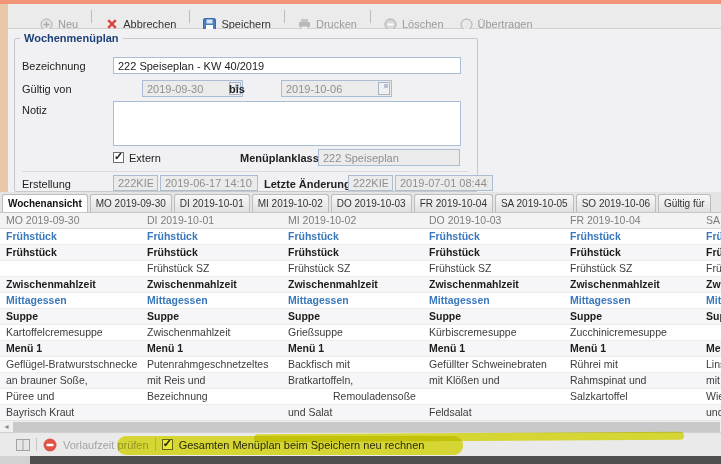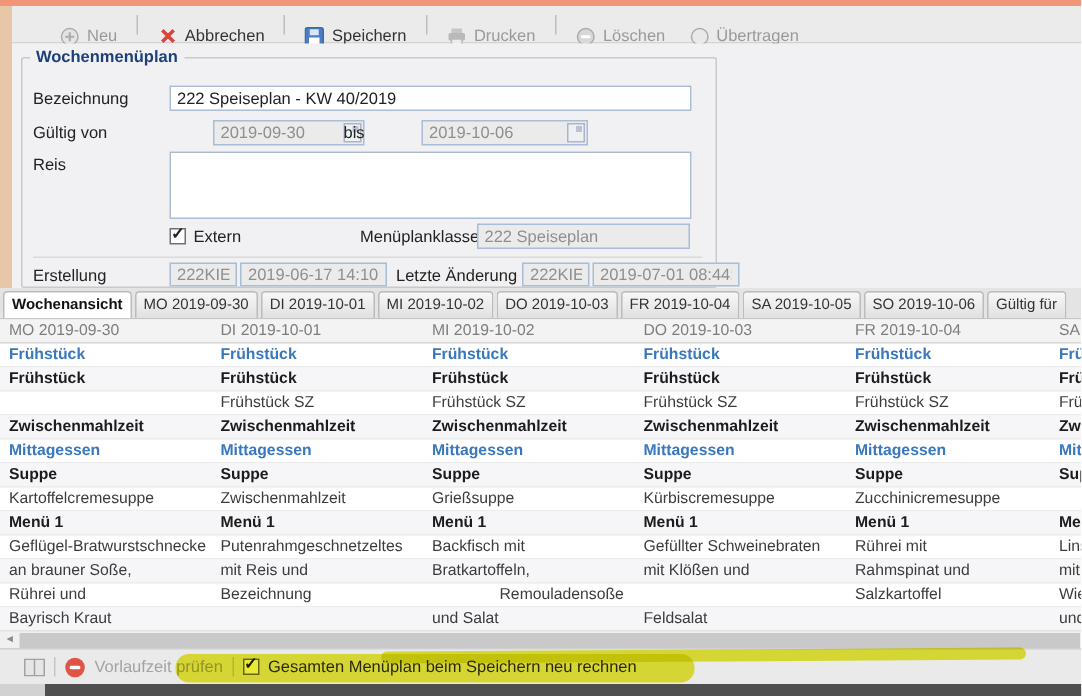--- a/index.html
+++ b/index.html
@@ -19,21 +19,21 @@
   .tbtn.disabled .tlabel{color:#9a9a9a;}
   .ticon{display:inline-flex;width:13px;height:13px;align-items:center;justify-content:center;}
   .tsep{width:1px;height:13px;background:#bdbdbd;margin:0 3px;}
   
   .form-area{position:absolute;left:8px;top:29px;width:713px;height:163px;background:#f1f1f3;}
   .fsbox{position:absolute;left:6px;top:9px;width:464px;height:154px;border:1px solid #c9c9c9;
          border-radius:2px;box-sizing:border-box;}
   .fslegend{position:absolute;left:12px;top:3px;background:#f1f1f3;padding:0 4px;
             color:#1c4077;font-weight:bold;}
   .flabel{position:absolute;color:#222;white-space:nowrap;}
-  .flabel.b{font-weight:normal;}
+  .flabel.b{font-weight:bold;}
   .inp{position:absolute;box-sizing:border-box;height:17px;border:1px solid #a9bdd4;background:#fff;
        font-family:"Liberation Sans",sans-serif;font-size:11px;color:#222;padding:1px 4px;}
   .inp.dis{background:#ebebeb;color:#8f8f8f;}
   .inp.small{height:16px;}
   textarea.inp{resize:none;}
   .datebox{position:absolute;height:17px;margin-left:29px;}
   .datebox .inp{left:0;top:0;width:100%;}
   .cal{position:absolute;right:2px;top:2px;width:12px;height:13px;background:#eef0f4;
        border:1px solid #aab6c6;box-sizing:border-box;cursor:pointer;}
   .cal::before{content:"";position:absolute;right:1px;top:1px;width:4px;height:4px;background:#b8c2d0;}
@@ -161,21 +161,21 @@
     <div class="datebox" style="left:105px;top:51px;width:101px">
       <input class="inp dis" disabled="" value="2019-09-30" style="">
       <span class="cal"></span>
     </div>
     <div class="flabel b" style="left:221px;top:54px">bis</div>
     <div class="datebox" style="left:244px;top:51px;width:111px">
       <input class="inp dis" disabled="" value="2019-10-06" style="">
       <span class="cal"></span>
     </div>
 
-    <div class="flabel" style="left:14px;top:75px">Reis</div>
+    <div class="flabel" style="left:14px;top:75px">Notiz</div>
     <textarea class="inp" style="left: 105px; top: 72px; width: 348px; height: 45px;"></textarea>
 
     <span class="cb checked" style="position:absolute;left:105px;top:123px"></span>
     <div class="flabel" style="left:121px;top:123px">Extern</div>
     <div class="flabel b" style="left:232px;top:123px">Menüplanklasse</div>
     <input class="inp dis" disabled="" style="left: 310px; top: 120px; width: 142px;" value="222 Speiseplan">
 
     <div class="sepline"></div>
 
     <div class="flabel" style="left:14px;top:149px">Erstellung</div>
@@ -279,21 +279,21 @@
       </div>
       <div class="trow shade">
         <div class="tcell c-plain" style="left: 0px;">an brauner Soße,</div>
         <div class="tcell c-plain" style="left: 141px;">mit Reis und</div>
         <div class="tcell c-plain" style="left: 282px;">Bratkartoffeln,</div>
         <div class="tcell c-plain" style="left: 423px;">mit Klößen und</div>
         <div class="tcell c-plain" style="left: 564px;">Rahmspinat und</div>
         <div class="tcell c-plain" style="left: 700px;">mit S</div>
       </div>
       <div class="trow">
-        <div class="tcell c-plain" style="left: 0px;">Rührei und</div>
+        <div class="tcell c-plain" style="left: 0px;">Püree und</div>
         <div class="tcell c-plain" style="left: 141px;">Bezeichnung</div>
         <div class="tcell c-plain" style="left: 282px; margin-left: 45px;">Remouladensoße</div>
         <div class="tcell c-plain" style="left: 564px;">Salzkartoffel</div>
         <div class="tcell c-plain" style="left: 700px;">Wien</div>
       </div>
       <div class="trow shade">
         <div class="tcell c-plain" style="left: 0px;">Bayrisch Kraut</div>
         <div class="tcell c-plain" style="left: 282px;">und Salat</div>
         <div class="tcell c-plain" style="left: 423px;">Feldsalat</div>
         <div class="tcell c-plain" style="left: 700px;">und</div>

